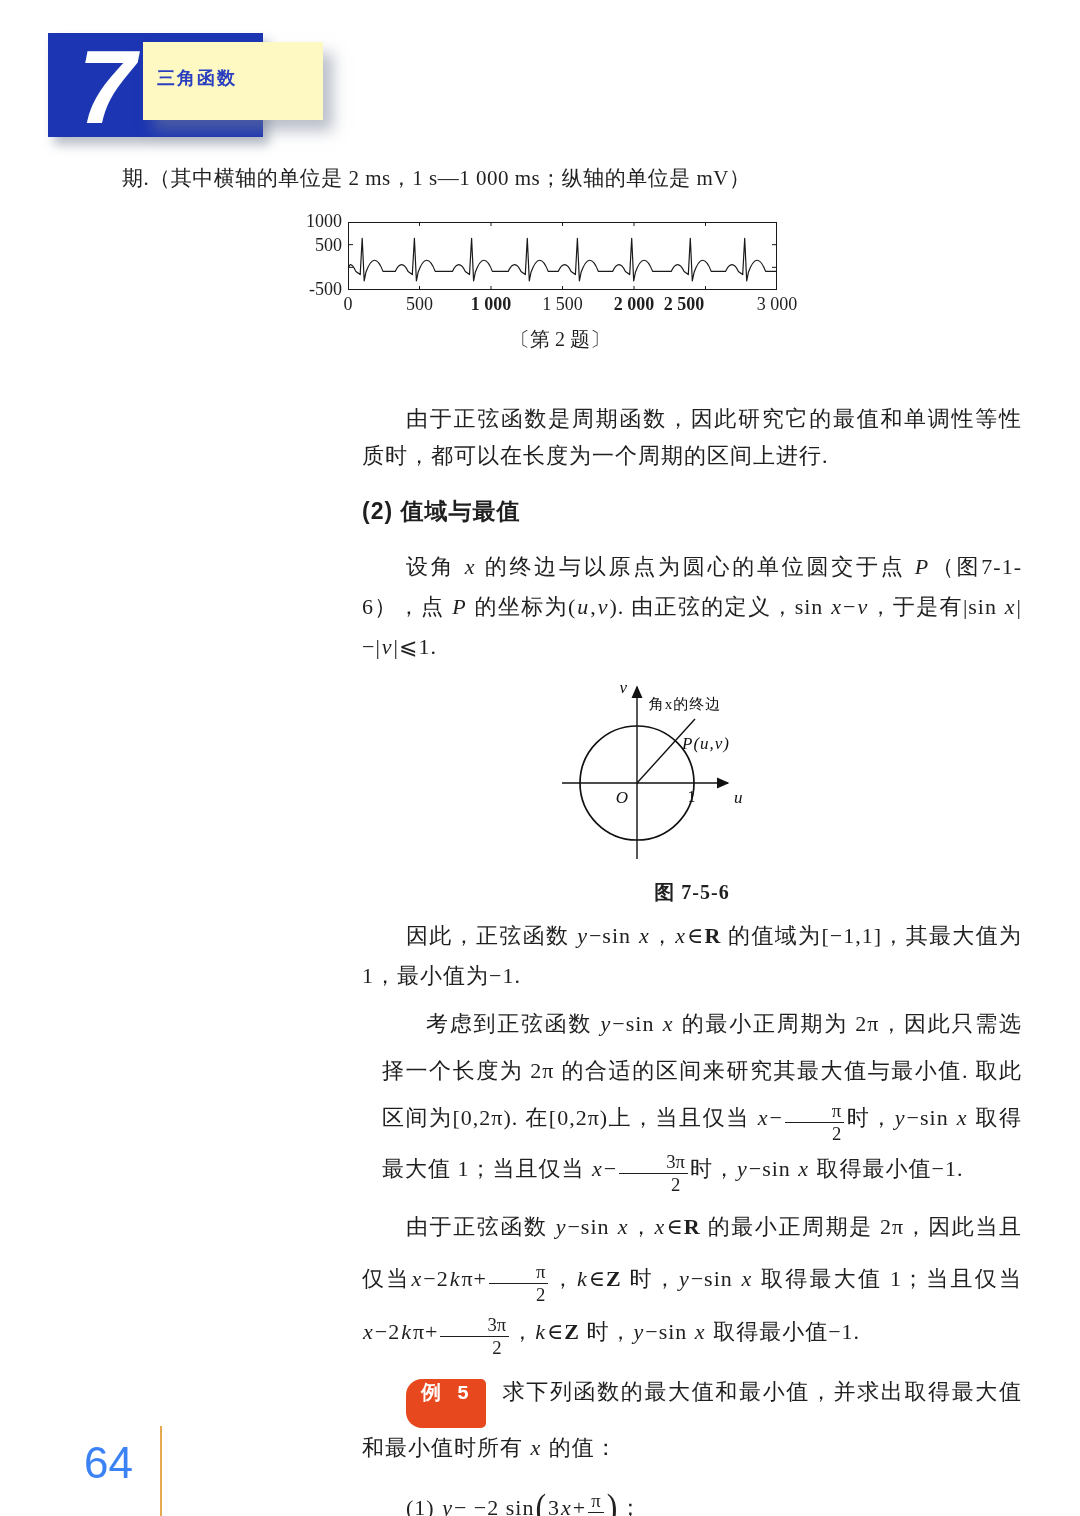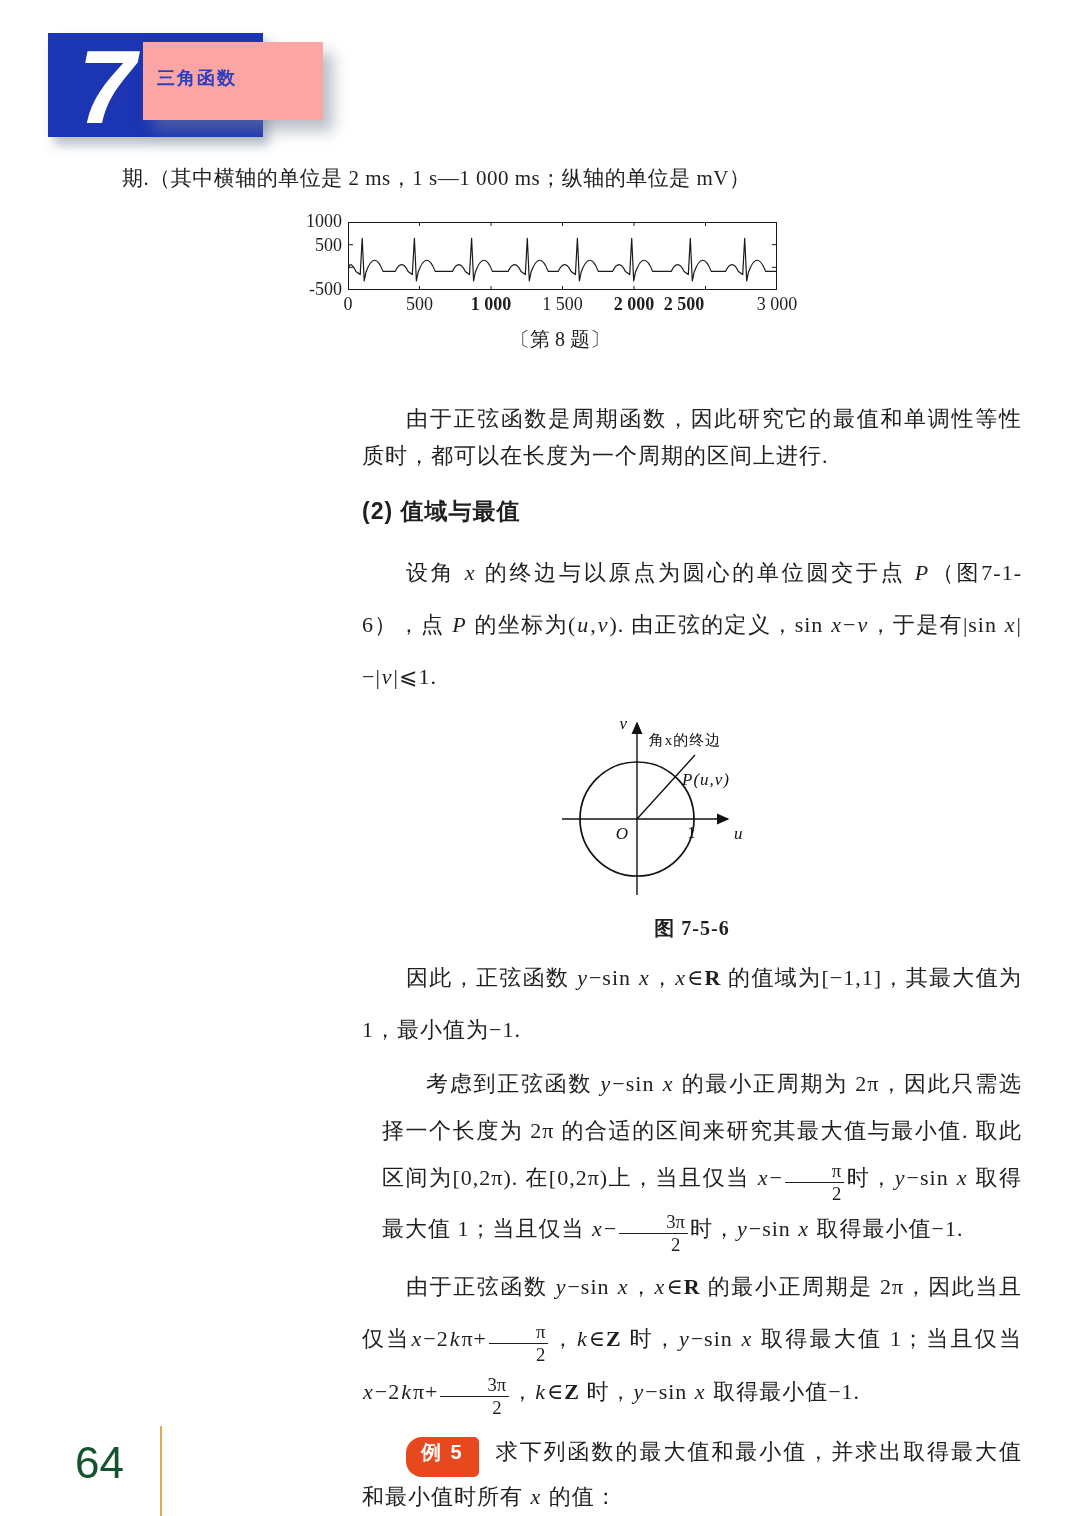--- a/index.html
+++ b/index.html
@@ -5,41 +5,41 @@
   html,body{margin:0;padding:0;background:#ffffff;}
   .page{position:relative;width:1080px;height:1516px;background:#fff;overflow:hidden;
         font-family:"Liberation Serif","DejaVu Serif",serif;color:#1f1f1f;}
 
   
   .chapter-box{position:absolute;left:48px;top:33px;width:215px;height:104px;
                background:#1b35b3;box-shadow:6px 8px 10px rgba(100,110,130,.45);}
   .chapter-num{position:absolute;left:30px;top:2px;line-height:1;
                font-family:"Liberation Sans",sans-serif;font-weight:bold;font-style:italic;
                font-size:104px;color:#ffffff;}
-  .chapter-card{position:absolute;left:143px;top:42px;width:180px;height:78px;background:#fca5a5;
+  .chapter-card{position:absolute;left:143px;top:42px;width:180px;height:78px;background:#fef9c3;
                 box-shadow:10px 11px 14px rgba(120,130,150,.5);}
   .chapter-title{position:absolute;left:14px;top:24px;font-family:"Liberation Sans",sans-serif;
                  font-weight:bold;font-size:18px;letter-spacing:2px;color:#2a3fc0;}
 
   
   .intro-note{position:absolute;left:122px;top:164px;width:800px;font-size:21px;letter-spacing:.5px;}
 
   
   .ecg-wrap{position:absolute;left:300px;top:208px;width:520px;height:152px;}
   .ecg-plot{position:absolute;left:48px;top:14px;}
   .ytick{position:absolute;left:0;width:42px;text-align:right;font-size:18px;line-height:18px;}
   .xticks{position:absolute;left:0;top:86px;width:520px;height:24px;}
   .xtick{position:absolute;transform:translateX(-50%);font-size:18px;line-height:20px;white-space:nowrap;}
   .ecg-caption{position:absolute;left:0;top:118px;width:520px;text-align:center;font-size:20px;}
 
   
   .column{position:absolute;left:362px;top:400px;width:660px;font-size:22px;letter-spacing:1px;
           text-align:justify;}
   .para{text-indent:2em;line-height:37px;margin:0;}
-  .para.l40{line-height:52px;}
+  .para.l40{line-height:40px;}
   .para.l47{line-height:47px;margin-top:4px;margin-left:20px;}
   .para.l52{line-height:52px;margin-top:6px;}
   .subheading{font-family:"Liberation Sans",sans-serif;font-weight:bold;font-size:23px;
               letter-spacing:1px;margin:22px 0 20px 0;text-indent:0;}
   .mi{font-style:italic;margin:0 1px;}
   .mb{font-weight:bold;}
   .frac{display:inline-block;text-align:center;vertical-align:-0.82em;line-height:1.08;
         font-size:0.85em;margin:0 2px;letter-spacing:0;}
   .fnum{display:block;padding:0 3px 1px 3px;border-bottom:1.4px solid #1f1f1f;}
   .fden{display:block;padding:1px 3px 0 3px;}
@@ -49,28 +49,28 @@
   
   .ucircle-block{margin:6px 0 10px 0;text-indent:0;}
   .ucircle-svg{display:block;margin-left:160px;}
   .svgtxt{font-family:"Liberation Serif","DejaVu Serif",serif;font-size:17px;font-style:italic;fill:#111;}
   .svgcjk{font-family:"Liberation Serif","DejaVu Serif",serif;font-size:15px;font-style:normal;fill:#111;}
   .svgnum{font-family:"Liberation Serif","DejaVu Serif",serif;font-size:16px;font-style:normal;fill:#111;}
   .fig-caption{text-align:center;text-indent:0;font-weight:bold;font-size:20px;margin-top:4px;}
 
   
   .example{margin-top:14px;text-indent:2em;line-height:40px;}
-  .ex-badge{display:inline-block;background:#e8481d;color:#fff;font-family:Liberation Sans, sans-serif;
-            font-weight:bold;font-size:20px;line-height:1;padding:5px 15px 15px 15px;margin-right:16px;
+  .ex-badge{display:inline-block;background:#e8481d;color:#fff;font-family:Liberation Mono, monospace;
+            font-weight:bold;font-size:20px;line-height:1;padding:5px 15px 24px 15px;margin-right:16px;
             border-radius:16px 5px 5px 16px;text-indent:0;letter-spacing:2px;}
   .formula-item{margin:10px 0 0 2em;line-height:60px;text-indent:0;}
 
   
-  .page-num{position:absolute;left:75px;top:1438px;font-family:"Liberation Sans",sans-serif;
-            font-size:44px;color:#14532d;}
+  .page-num{position:absolute;left:84px;top:1438px;font-family:"Liberation Sans",sans-serif;
+            font-size:44px;color:#3b82f6;}
   .page-rule{position:absolute;left:160px;top:1426px;width:2px;height:90px;background:#e6a94f;}
 </style>
 </head>
 <body>
 
 <div class="page">
 
   <div class="chapter-box">
     <div class="chapter-num">7</div>
   </div>
@@ -104,21 +104,21 @@
     <span class="ytick" style="top:72px">-500</span>
     <div class="xticks">
         <span class="xtick" style="left: 48px;">0</span>
         <span class="xtick" style="left: 119.5px;">500</span>
         <span class="xtick" style="left: 191px; font-weight: bold;">1 000</span>
         <span class="xtick" style="left: 262.5px;">1 500</span>
         <span class="xtick" style="left: 334px; font-weight: bold;">2 000</span>
         <span class="xtick" style="left: 384px; font-weight: bold;">2 500</span>
         <span class="xtick" style="left: 477px;">3 000</span>
       </div>
-    <div class="ecg-caption">〔第 8 题〕</div>
+    <div class="ecg-caption">〔第 2 题〕</div>
   </div>
 
   <div class="column">
 
     <p class="para">由于正弦函数是周期函数，因此研究它的最值和单调性等性质时，都可以在长度为一个周期的区间上进行.</p>
 
     <div class="subheading">(2) 值域与最值</div>
 
     <p class="para l40">设角 <span class="mi">x</span> 的终边与以原点为圆心的单位圆交于点 <span class="mi">P</span>（图7-1-6），点 <span class="mi">P</span> 的坐标为(<span class="mi">u</span>,<span class="mi">v</span>). 由正弦的定义，sin <span class="mi">x</span>−<span class="mi">v</span>，于是有|sin <span class="mi">x</span>|−|<span class="mi">v</span>|⩽1.</p>
 

